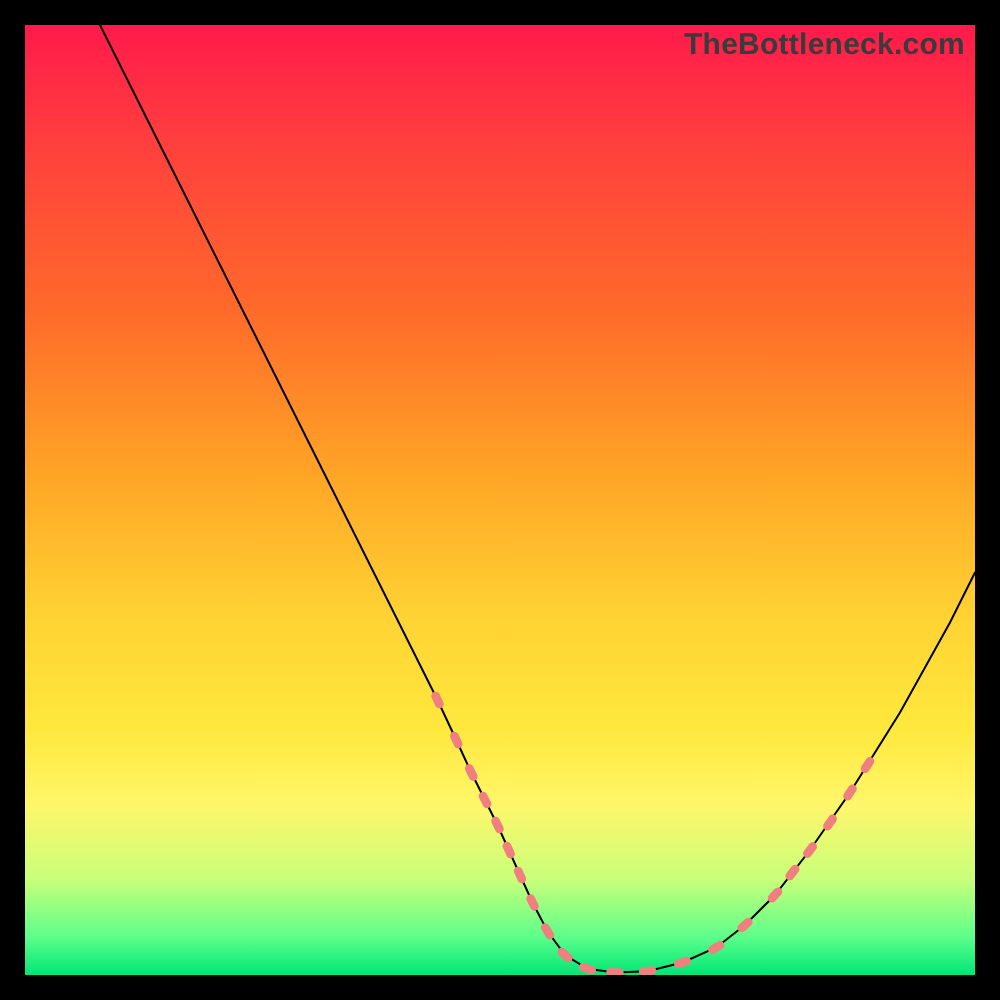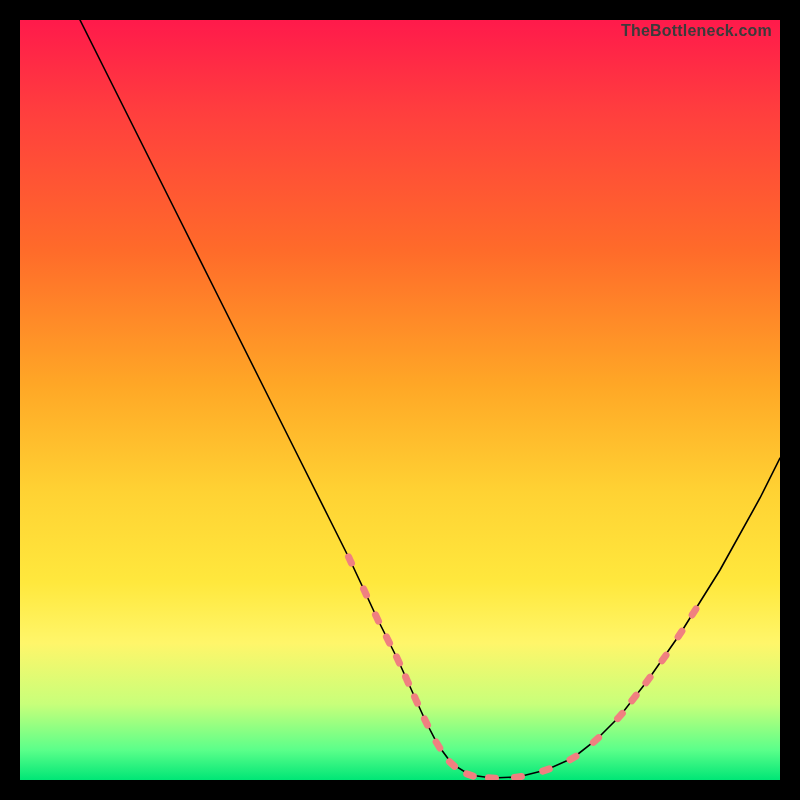--- a/index.html
+++ b/index.html
@@ -38,21 +38,21 @@
       #c8ff7a 90%,
       #5cff8a 96%,
       #00e676 100%
     );
   }
   .watermark {
     position: absolute;
     top: 2px;
     right: 8px;
     color: #3b3b3b;
-    font-size: 16px;
+    font-size: 24px;
     font-weight: 600;
     letter-spacing: 0.2px;
     user-select: none;
   }
   svg.curve {
     position: absolute;
     left: 0;
     top: 0;
     width: 760px;
     height: 760px;

